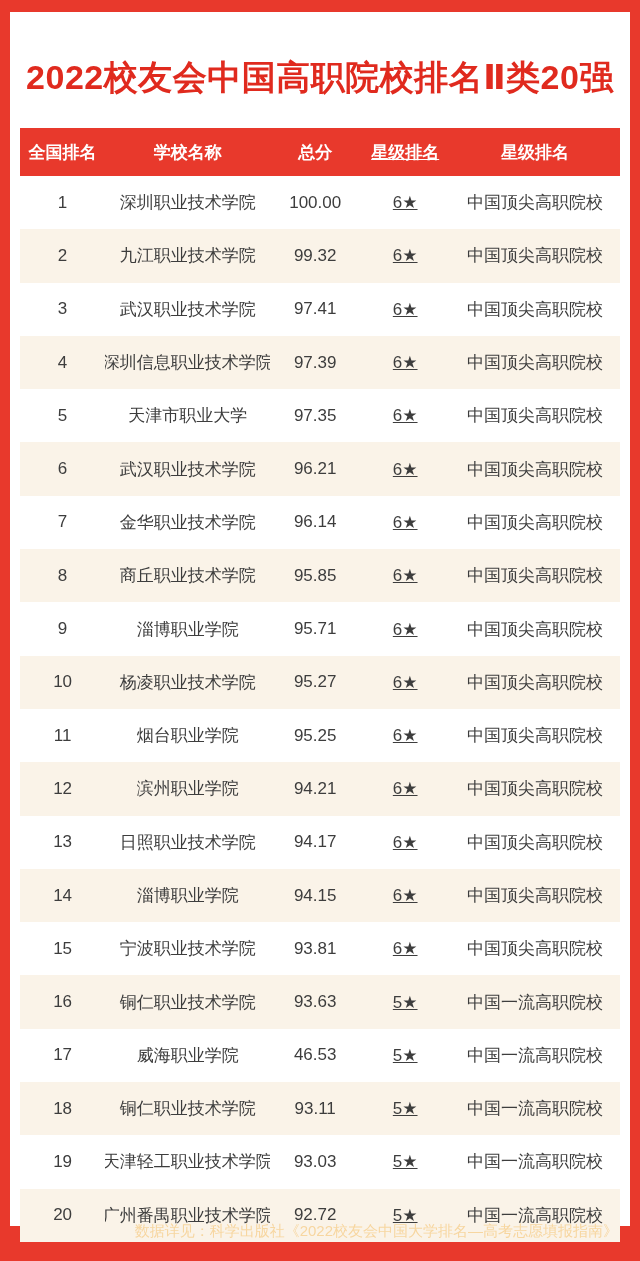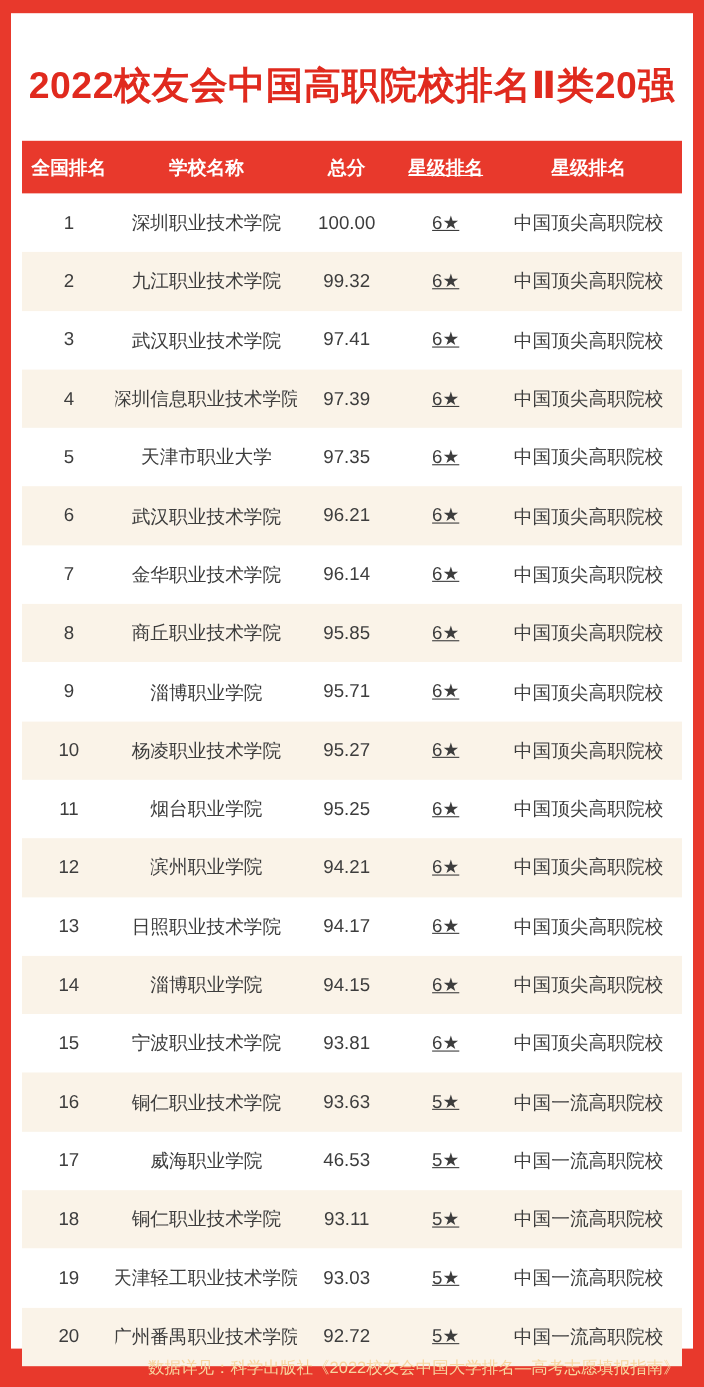--- a/index.html
+++ b/index.html
@@ -66,21 +66,21 @@
     overflow: hidden;
   }
   .c-rank   { width: 14.2%; }
   .c-school { width: 27.5%; }
   .c-score  { width: 15.0%; }
   .c-star   { width: 15.0%; text-decoration: underline; }
   .c-level  { width: 28.3%; }
   .footer {
     position: absolute;
     left: 0;
-    bottom: 0;
+    bottom: 12px;
     width: 100%;
     height: 35px;
     box-sizing: border-box;
     padding-right: 22px;
     display: flex;
     align-items: center;
     justify-content: flex-end;
     font-size: 15px;
     color: var(--footer-text, #F7D6A0);
     white-space: nowrap;

